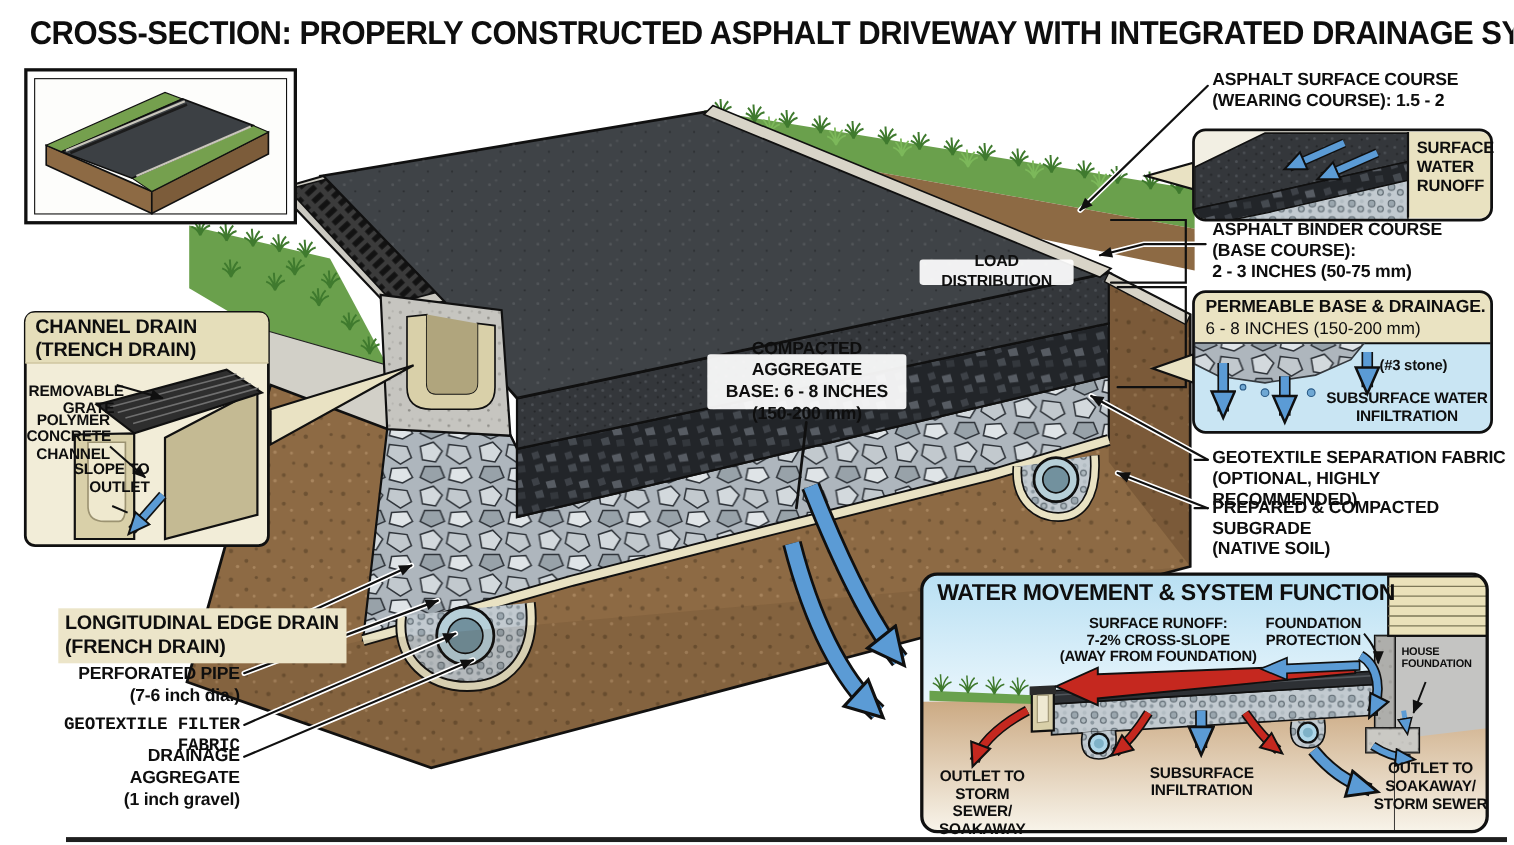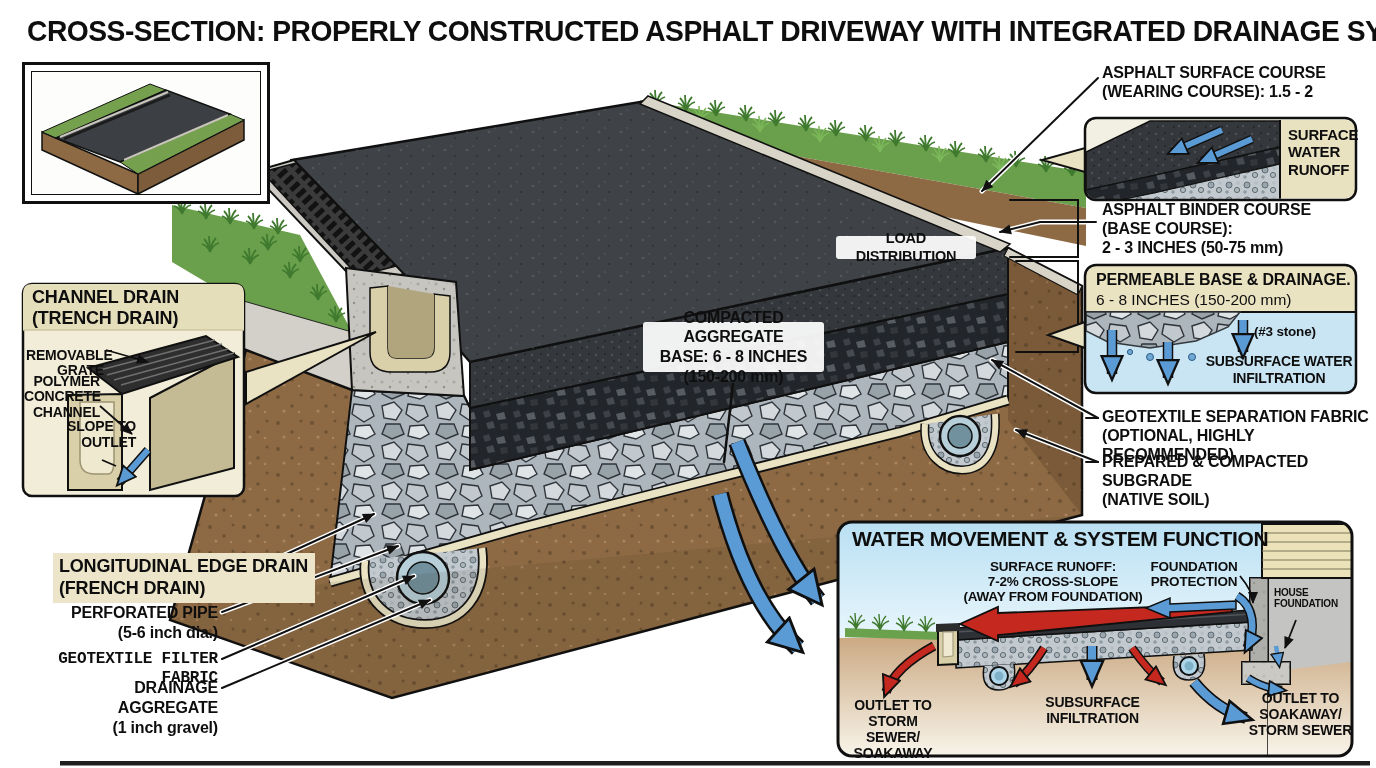--- a/index.html
+++ b/index.html
@@ -420,21 +420,21 @@
 CONCRETE
 CHANNEL</div>
 <div class="lbl ra" style="left:26px;top:418px;width:76px;font-size:14px;line-height:1.15;padding-left:34px;">SLOPE TO
 OUTLET</div>
 
 <div class="creambox" style="left:18px;top:553px;margin-left:35px;">
   <span class="lbl" style="position:static;font-size:18px;line-height:1.2;">LONGITUDINAL EDGE DRAIN
 (FRENCH DRAIN)</span>
 </div>
 <div class="lbl ra" style="left:70px;top:603px;width:148px;font-size:16px;line-height:1.25;">PERFORATED PIPE
-(5-6 inch dia.)</div>
+(7-6 inch dia.)</div>
 <div class="lbl ra" style="left:20px;top:650px;width:198px;font-size:16px;font-family:Liberation Mono, monospace;">GEOTEXTILE FILTER FABRIC</div>
 <div class="lbl ra" style="left:45px;top:678px;width:173px;font-size:16px;line-height:1.25;">DRAINAGE AGGREGATE
 (1 inch gravel)</div>
 
 <div class="lbl" style="left:852px;top:527px;font-size:21px;letter-spacing:-0.4px;">WATER MOVEMENT &amp; SYSTEM FUNCTION</div>
 <div class="lbl ce" style="left:962px;top:559px;width:182px;font-size:13.5px;line-height:1.12;">SURFACE RUNOFF:
 7-2% CROSS-SLOPE
 (AWAY FROM FOUNDATION)</div>
 <div class="lbl ce" style="left:1150px;top:559px;width:88px;font-size:13.5px;line-height:1.12;">FOUNDATION
 PROTECTION</div>

